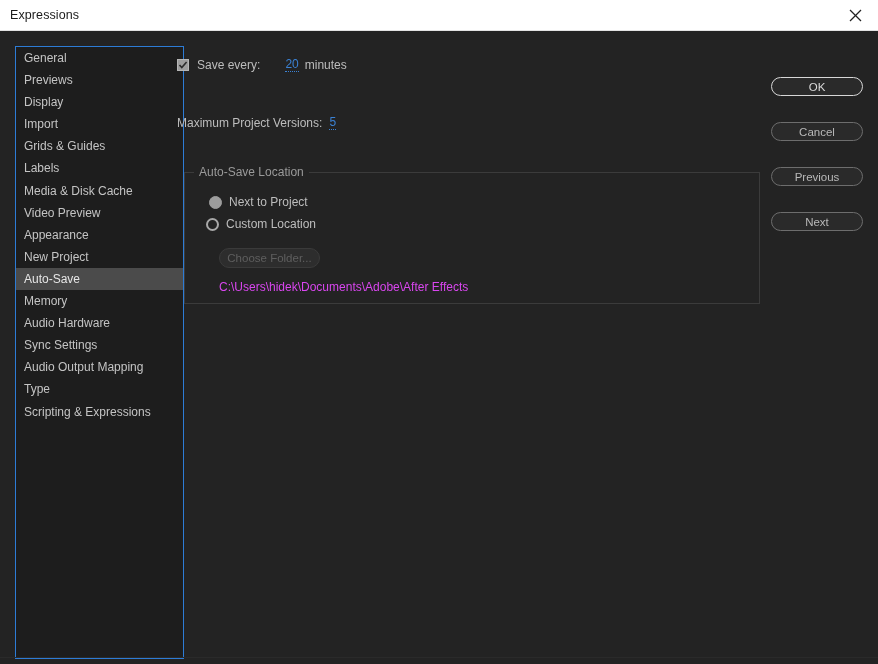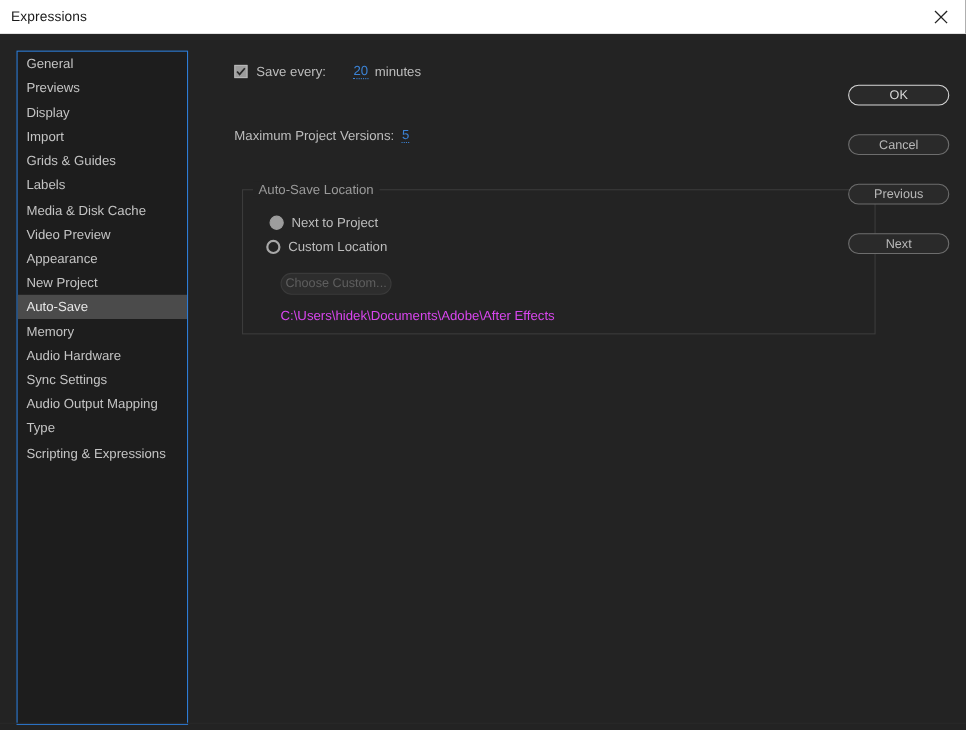--- a/index.html
+++ b/index.html
@@ -59,21 +59,21 @@
     width: 878px;
     height: 627px;
     background: #232323;
   }
 
   
   .sidebar {
     position: absolute;
     left: 15px;
     top: 15px;
-    width: 156px;
+    width: 169px;
     height: 613px;
     background: #1d1d1d;
     border: 1px solid #2d7cd6;
     box-sizing: border-box;
     overflow: hidden;
   }
   .sidebar-item {
     height: 22.1px;
     line-height: 22.1px;
     padding-left: 8px;
@@ -88,21 +88,20 @@
     color: #e6e6e6;
   }
 
   
   .content {
     position: absolute;
     left: 177px;
     top: 15px;
     width: 580px;
     height: 600px;
-    margin-left: 36px;
   }
 
   .row {
     position: absolute;
     display: flex;
     align-items: center;
     white-space: nowrap;
   }
 
   .lbl {
@@ -292,21 +291,21 @@
           <span class="radio-outer radio-on"></span>
           <span class="lbl">Next to Project</span>
         </div>
 
         <div class="row" style="left:21px; top:44px;">
           <span class="radio-outer radio-off"></span>
           <span class="lbl">Custom Location</span>
         </div>
 
         <div class="row" style="left:34px; top:75px;">
-          <span class="btn-disabled">Choose Custom...</span>
+          <span class="btn-disabled">Choose Folder...</span>
         </div>
 
         <div class="row" style="left:34px; top:107px;">
           <span class="lbl-dim">C:\Users\hidek\Documents\Adobe\After Effects</span>
         </div>
       </div>
 
     </div>
 
     <div class="side-buttons" id="side-buttons">

